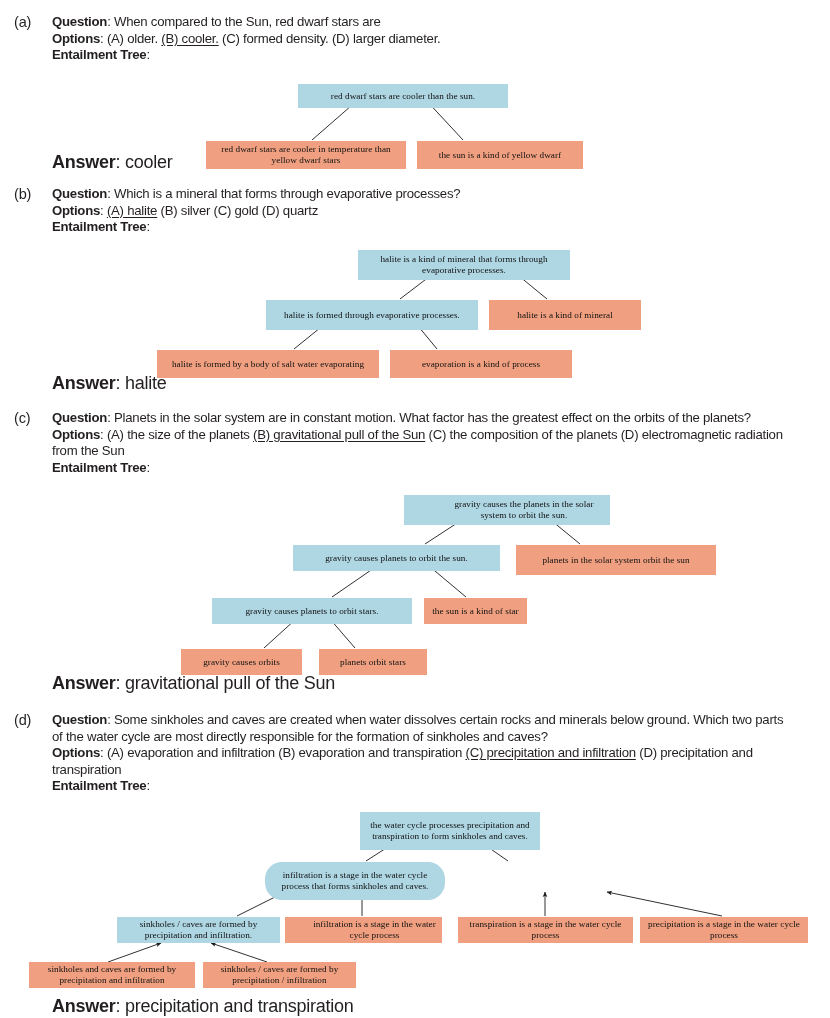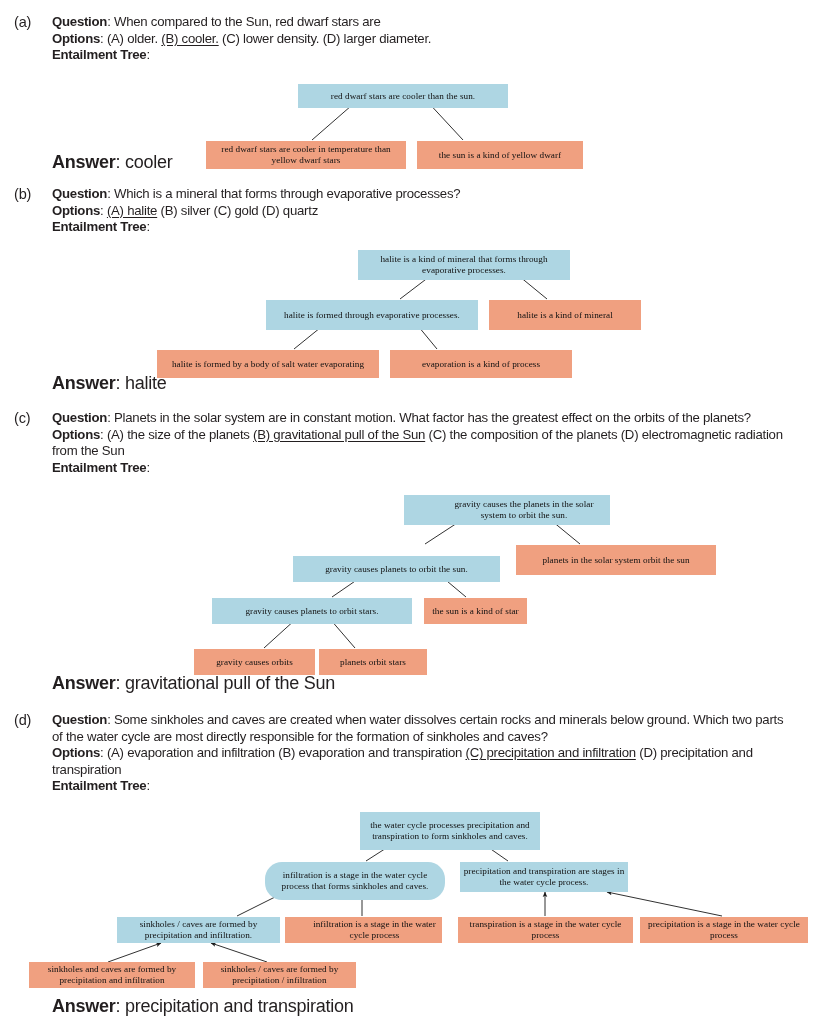--- a/index.html
+++ b/index.html
@@ -87,21 +87,21 @@
 <body>
 
 <div class="panel" style="top:14px;height:170px;">
   <div class="panel-label">(a)</div>
 
   <div class="qa-block">
     <div class="qa-line">
       <span class="qa-key">Question</span><span>: </span><span>When compared to the Sun, red dwarf stars are</span>
     </div>
     <div class="qa-line">
-      <span class="qa-key">Options</span><span>: </span><span><span>(A) older. </span><span class="ul">(B) cooler.</span><span> (C) lower density. (D) larger diameter.</span></span>
+      <span class="qa-key">Options</span><span>: </span><span><span>(A) older. </span><span class="ul">(B) cooler.</span><span> (C) formed density. (D) larger diameter.</span></span>
     </div>
     <div class="qa-line">
       <span class="qa-key">Entailment Tree</span><span>:</span>
     </div>
   </div>
 
   <div class="tree" style="top:52px;height:95px;">
     <svg width="830" height="95">
       <defs>
         <marker id="ah-a" markerWidth="7" markerHeight="7" refX="5.6" refY="3" orient="auto">
@@ -204,33 +204,33 @@
       <line x1="580" y1="64" x2="541" y2="32" stroke="#1a1a1a" stroke-width="0.9" marker-end="url(#ah-c)"></line>
       <line x1="332" y1="117" x2="377" y2="86" stroke="#1a1a1a" stroke-width="0.9" marker-end="url(#ah-c)"></line>
       <line x1="466" y1="117" x2="429" y2="86" stroke="#1a1a1a" stroke-width="0.9" marker-end="url(#ah-c)"></line>
       <line x1="264" y1="168" x2="296" y2="139" stroke="#1a1a1a" stroke-width="0.9" marker-end="url(#ah-c)"></line>
       <line x1="355" y1="168" x2="330" y2="139" stroke="#1a1a1a" stroke-width="0.9" marker-end="url(#ah-c)"></line>
     </svg>
 
     <div class="node blue" style="left:404px; top:15px; width:206px; height:30px;padding-left:37px;">
       <span class="node-text">gravity causes the planets in the solar system to orbit the sun.</span>
     </div>
-    <div class="node blue" style="left:293px; top:76px; width:207px; height:26px;">
+    <div class="node blue" style="left:293px; top:65px; width:207px; height:26px;">
       <span class="node-text">gravity causes planets to orbit the sun.</span>
     </div>
     <div class="node org" style="left:516px; top:65px; width:200px; height:30px;">
       <span class="node-text">planets in the solar system orbit the sun</span>
     </div>
     <div class="node blue" style="left:212px; top:118px; width:200px; height:26px;">
       <span class="node-text">gravity causes planets to orbit stars.</span>
     </div>
     <div class="node org" style="left:424px; top:118px; width:103px; height:26px;">
       <span class="node-text">the sun is a kind of star</span>
     </div>
-    <div class="node org" style="left:194px; top:169px; width:121px; height:26px;">
+    <div class="node org" style="left:181px; top:169px; width:121px; height:26px;">
       <span class="node-text">gravity causes orbits</span>
     </div>
     <div class="node org" style="left:319px; top:169px; width:108px; height:26px;">
       <span class="node-text">planets orbit stars</span>
     </div>
   </div>
 
   <div class="answer" style="left:52px; top:265px;">
     <span class="qa-key">Answer</span><span>: </span><span>gravitational pull of the Sun</span>
   </div>
@@ -267,23 +267,20 @@
       <line x1="108" y1="164" x2="161" y2="145" stroke="#1a1a1a" stroke-width="0.9" marker-end="url(#ah-d)"></line>
       <line x1="267" y1="164" x2="211" y2="145" stroke="#1a1a1a" stroke-width="0.9" marker-end="url(#ah-d)"></line>
     </svg>
 
     <div class="node blue" style="left:360px; top:14px; width:180px; height:38px;">
       <span class="node-text">the water cycle processes precipitation and transpiration to form sinkholes and caves.</span>
     </div>
     <div class="node blue" style="left:265px; top:64px; width:180px; height:38px;border-radius:17px;">
       <span class="node-text">infiltration is a stage in the water cycle process that forms sinkholes and caves.</span>
     </div>
-    <div class="node blue" style="left:460px; top:64px; width:168px; height:30px;">
-      <span class="node-text">precipitation and transpiration are stages in the water cycle process.</span>
-    </div>
     <div class="node blue" style="left:117px; top:119px; width:163px; height:26px;">
       <span class="node-text">sinkholes / caves are formed by precipitation and infiltration.</span>
     </div>
     <div class="node org" style="left:285px; top:119px; width:157px; height:26px;padding-left:25px;">
       <span class="node-text">infiltration is a stage in the water cycle process</span>
     </div>
     <div class="node org" style="left:458px; top:119px; width:175px; height:26px;">
       <span class="node-text">transpiration is a stage in the water cycle process</span>
     </div>
     <div class="node org" style="left:640px; top:119px; width:168px; height:26px;">

